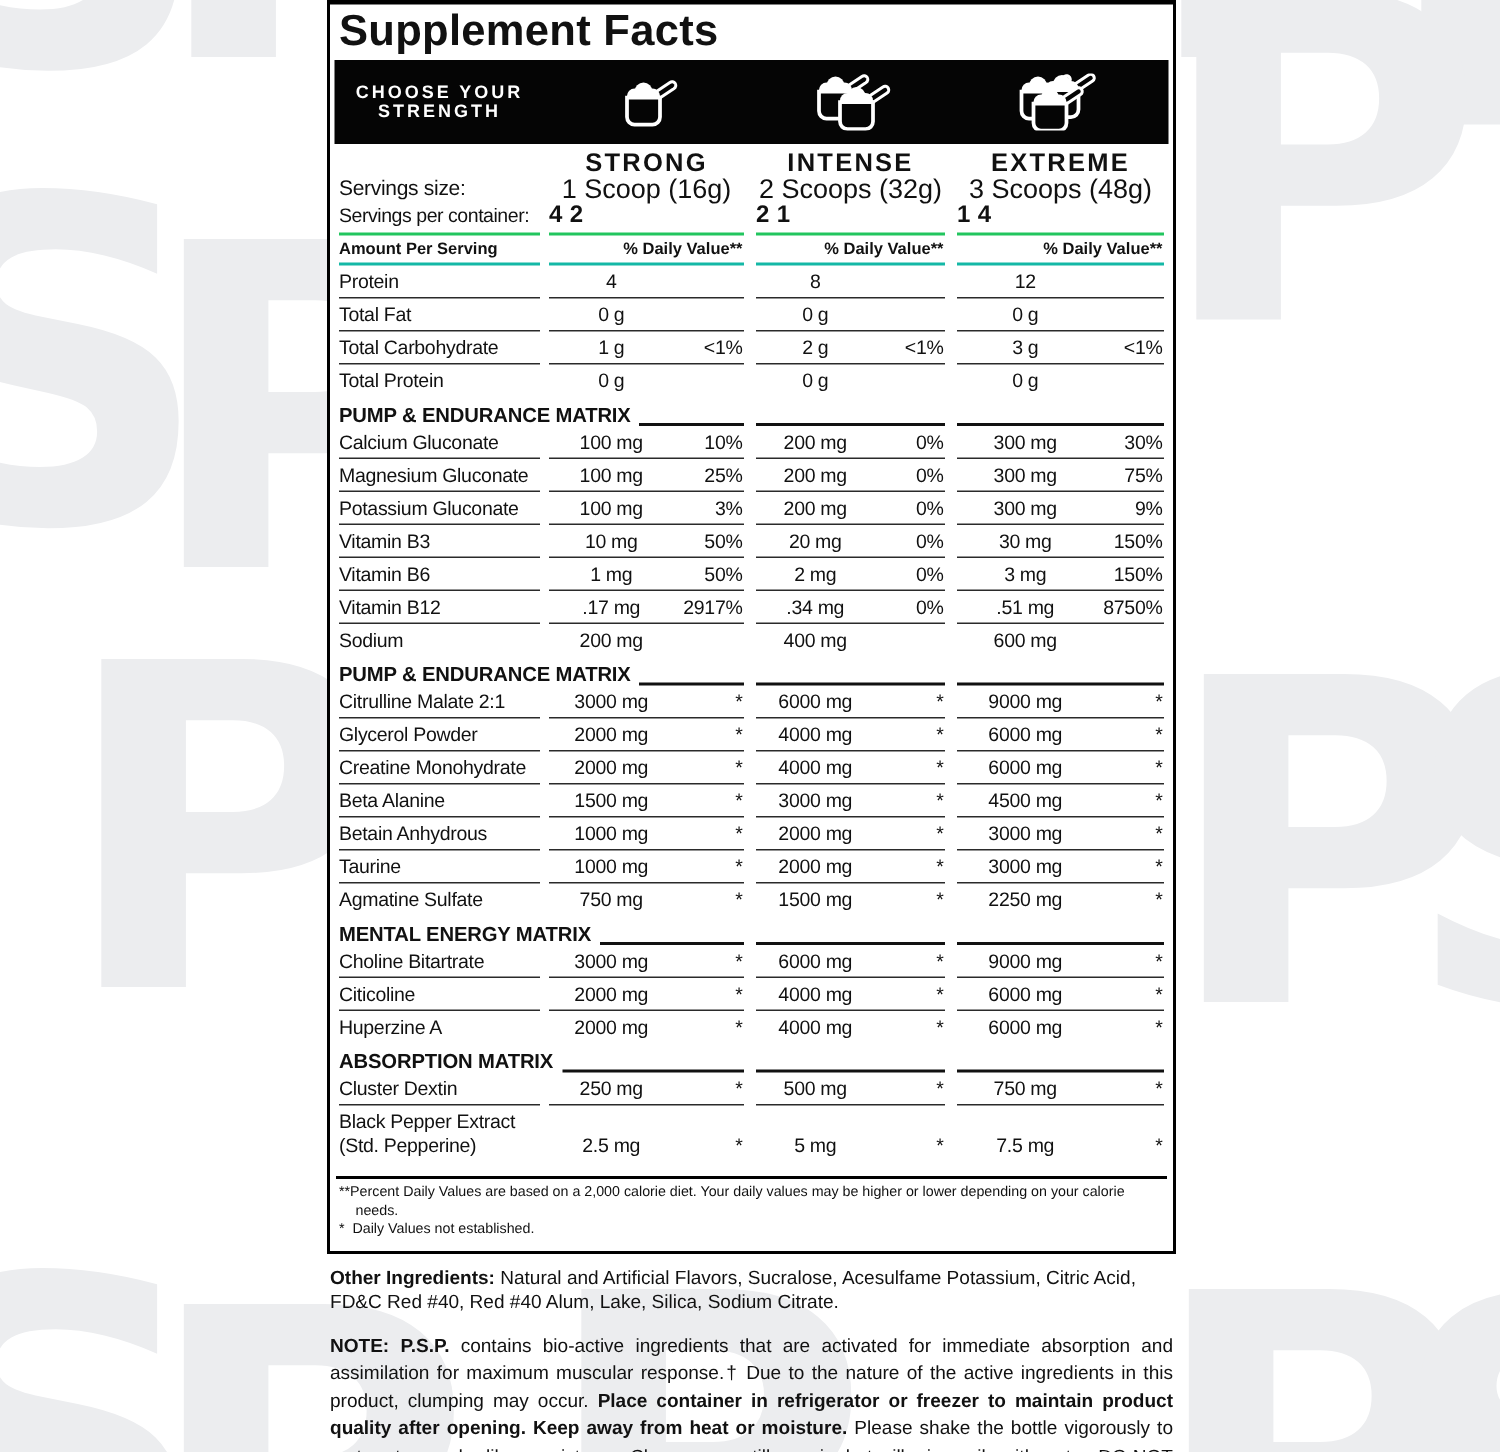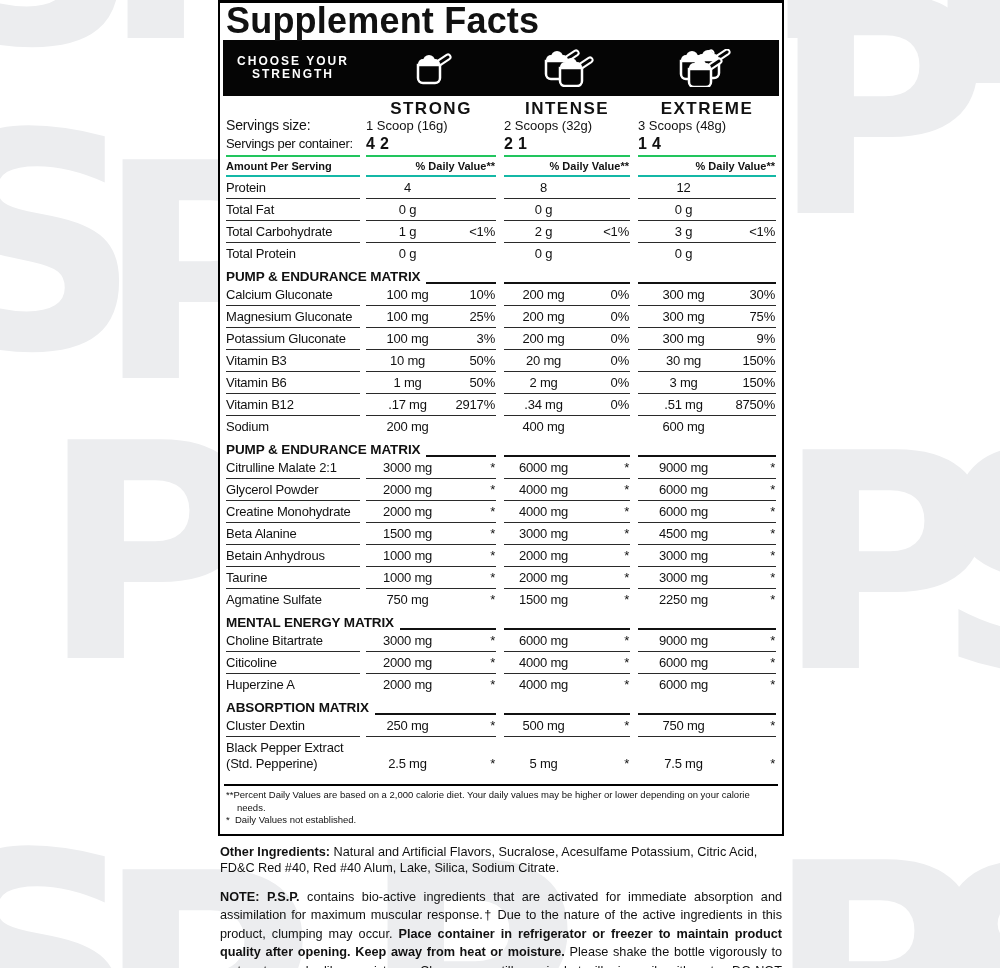--- a/index.html
+++ b/index.html
@@ -5,36 +5,36 @@
   html,body{margin:0;padding:0;background:#fff;}
   .page{position:relative;width:1000px;height:968px;background:#fff;overflow:hidden;
         font-family:"Liberation Sans",sans-serif;color:#111;}
   
   .watermark{position:absolute;inset:0;z-index:0;}
   .wm-letter{position:absolute;font-family:"DejaVu Sans",sans-serif;font-weight:bold;
              font-size:300px;line-height:1;color:#ecedef;user-select:none;}
   
   .label-col{position:absolute;left:218px;top:0;width:566px;z-index:1;}
   .panel{border:2px solid #000;border-top-width:3px;background:#fff;box-sizing:border-box;width:566px;}
-  .panel-title{font-size:36px;font-weight:bold;letter-spacing:0.2px;line-height:34px;
+  .panel-title{font-size:29px;font-weight:bold;letter-spacing:0.2px;line-height:34px;
                margin:1px 6px 2px;white-space:nowrap;}
   
   .bar{background:#050505;color:#fff;height:56px;margin:0 3px;display:grid;
        grid-template-columns:134px 6px 130px 8px 126px 8px 138px;align-items:center;padding:0 3px;}
   .choose{text-align:center;font-size:12px;font-weight:bold;letter-spacing:2px;line-height:13px;}
   .icon-cell{display:flex;justify-content:center;align-items:center;height:40px;}
   
   .cols{display:grid;grid-template-columns:134px 6px 130px 8px 126px 8px 138px;margin:0 6px;}
   .cell{box-sizing:border-box;}
   
   .serving .cell{border-bottom:2px solid #22c55e;display:flex;flex-direction:column;justify-content:flex-end;}
   .ss{font-size:14px;line-height:17px;letter-spacing:-0.2px;}
   .spc{font-size:13px;line-height:20px;letter-spacing:-0.3px;padding-bottom:1px;}
   .cname{font-size:17px;font-weight:bold;text-align:center;letter-spacing:1.5px;line-height:19px;padding-top:3px;}
-  .csize{font-size:13px;line-height:16px;}
+  .csize{font-size:18px;text-align:center;line-height:16px;}
   .ccount{font-size:16px;font-weight:bold;text-align:left;letter-spacing:5px;line-height:20px;padding-bottom:1px;}
   
   .aps .cell{border-bottom:2px solid #14b8a6;display:flex;align-items:center;}
   .aps-label{font-size:11px;font-weight:bold;line-height:18px;}
   .dvh{font-size:11px;font-weight:bold;line-height:18px;text-align:right;flex:1;padding-right:1px;}
   
   .row .cell{border-bottom:1px solid #2a2a2a;font-size:13px;line-height:16px;
              letter-spacing:-0.2px;padding:3px 0 2px;min-height:21px;}
   .row.last .cell{border-bottom:none;}
   .amtdv{display:flex;align-items:flex-end;}

